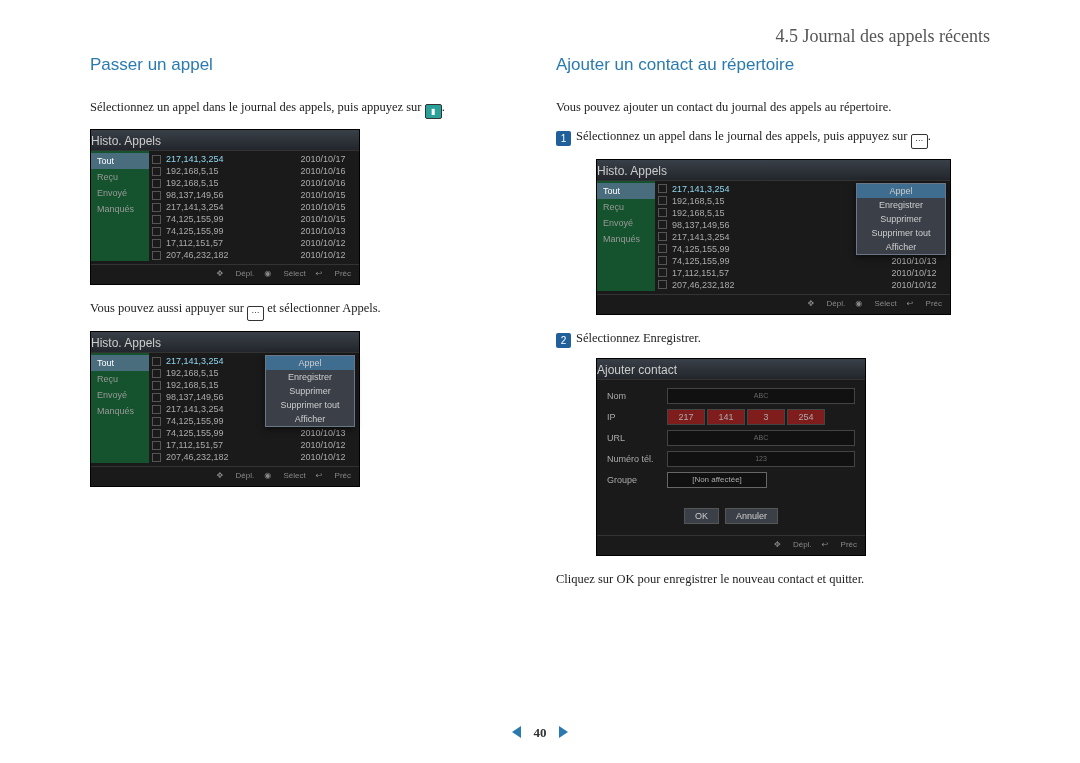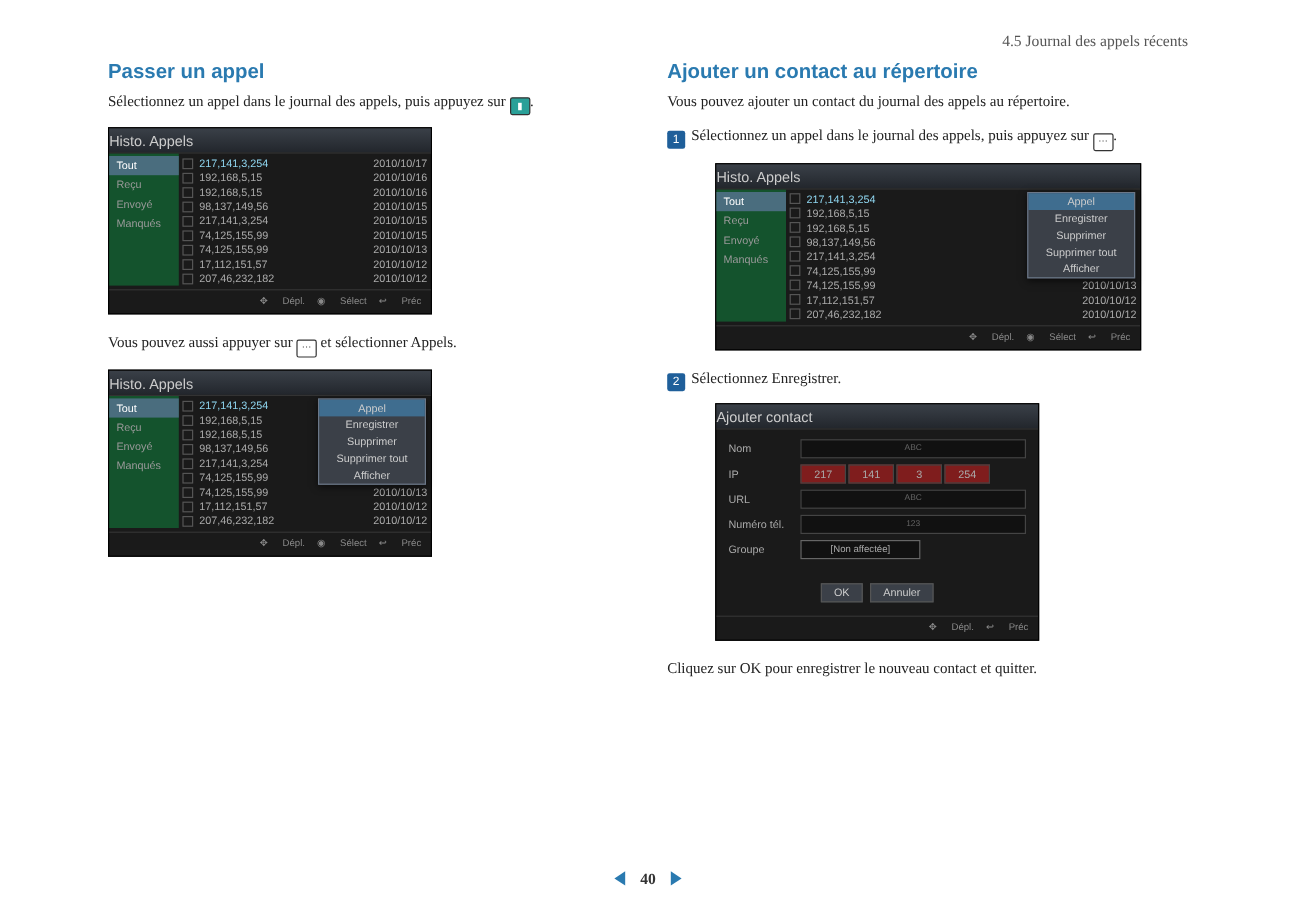--- a/index.html
+++ b/index.html
@@ -1,37 +1,37 @@
 <!DOCTYPE html>
 <html><head>
 <meta charset="utf-8">
 <style>
 *{margin:0;padding:0;box-sizing:border-box}
 body{font-family:Georgia,'Times New Roman',serif;background:#fff;width:1080px;height:763px;padding:26px 90px 20px 90px;position:relative;color:#222}
-.breadcrumb{text-align:right;font-size:13px;color:#555;margin-bottom:8px}
+.breadcrumb{text-align:right;font-size:18px;color:#555;margin-bottom:8px}
 .cols{display:flex;gap:32px}
 .col{flex:1;min-width:0}
-h3{font-family:'Segoe UI',Arial,sans-serif;font-weight:700;color:#2a7ab0;font-size:17px;margin-bottom:5px}
+h3{font-family:'Segoe UI',Arial,sans-serif;font-weight:400;color:#2a7ab0;font-size:17px;margin-bottom:23px}
 p{font-size:12.5px;line-height:1.5;margin-bottom:10px;color:#222}
 .icon-box{display:inline-block;width:17px;height:15px;vertical-align:-3px;border:1px solid #333;border-radius:2px;background:#2aa098;font-size:8px;color:#fff;text-align:center;line-height:13px}
 .icon-box.gray{background:transparent;color:#333;line-height:12px}
 .step-num{display:inline-block;width:15px;height:15px;background:#1f5f9a;color:#fff;border-radius:2px;font-size:10px;text-align:center;line-height:15px;font-family:Arial,sans-serif;margin-right:5px;vertical-align:-2px}
 .screen{width:270px;background:#1a1a1a;border:1px solid #000;margin-bottom:14px;font-family:Arial,sans-serif;font-size:9px;color:#aaa;padding-bottom:6px}
 .screen.wide{width:355px}
 .scr-title{padding:4px 0 2px;font-size:12px;color:#ccc;border-bottom:1px solid #333;background:linear-gradient(#3a4048,#22262c)}
 .scr-body{display:flex}
 .scr-side{width:58px;background:#14532d;padding-top:2px}
 .scr-side div{padding:3px 6px;color:#999}
 .scr-side div.sel{background:#4a6d7e;color:#fff}
 .scr-list{flex:1;padding:2px 3px 0 3px;position:relative}
 .row{display:flex;align-items:center;padding:1px 0}
 .cb{display:inline-block;width:9px;height:9px;border:1px solid #555;margin-right:5px}
 .ip{flex:1;color:#aaa}
 .ip.hl{color:#8fd6f0}
-.dt{width:70px;color:#aaa;text-align:right;padding-left:4px}
+.dt{width:70px;color:#aaa;text-align:center;padding-left:4px}
 .scr-foot{text-align:right;padding:4px 8px 0;font-size:8px;color:#888;border-top:1px solid #333;margin-top:3px}
 .scr-foot span{margin-left:10px}
 .popup{position:absolute;right:4px;top:2px;width:90px;background:#3b4048;border:1px solid #6b7788;box-shadow:0 2px 6px rgba(0,0,0,.6)}
 .popup-h{background:#3f6d8f;color:#fff;text-align:center;padding:2px;font-size:9px}
 .popup div{text-align:center;padding:2px;color:#ccc;font-size:9px}
 .contact-form{padding:8px 10px}
 .cf-row{display:flex;align-items:center;margin-bottom:5px}
 .cf-lab{width:60px;color:#aaa;font-size:9px}
 .cf-inp{flex:1;height:16px;border:1px solid #444;background:#111;color:#aaa;font-size:8px;padding:0 4px;display:flex;align-items:center;justify-content:center}
 .cf-inp .suf{color:#666;font-size:7px}

